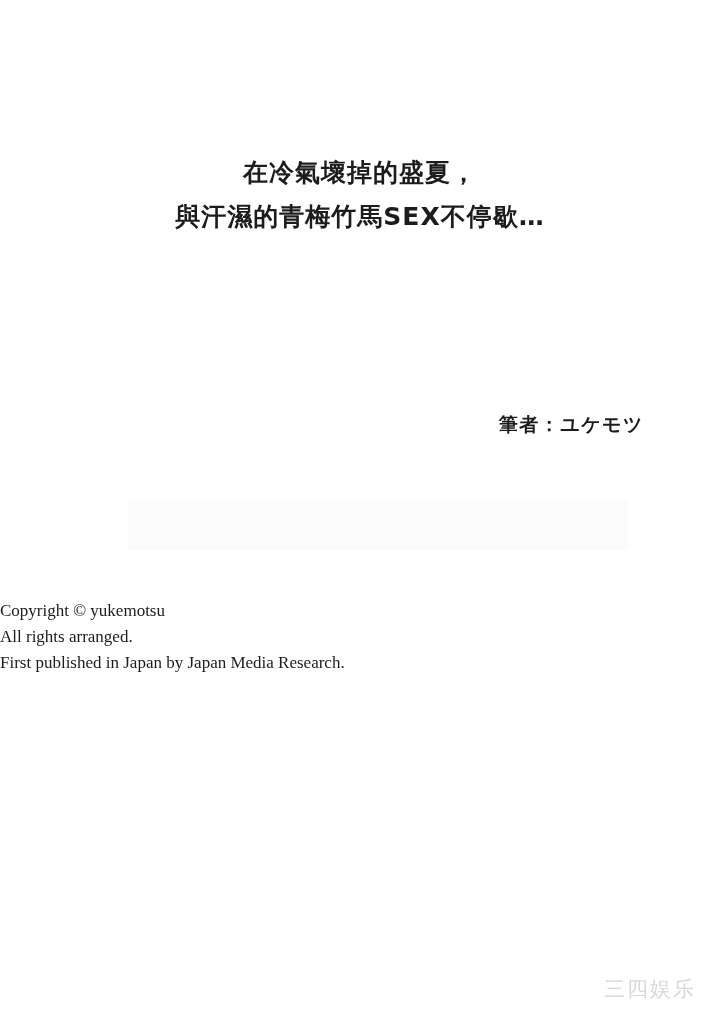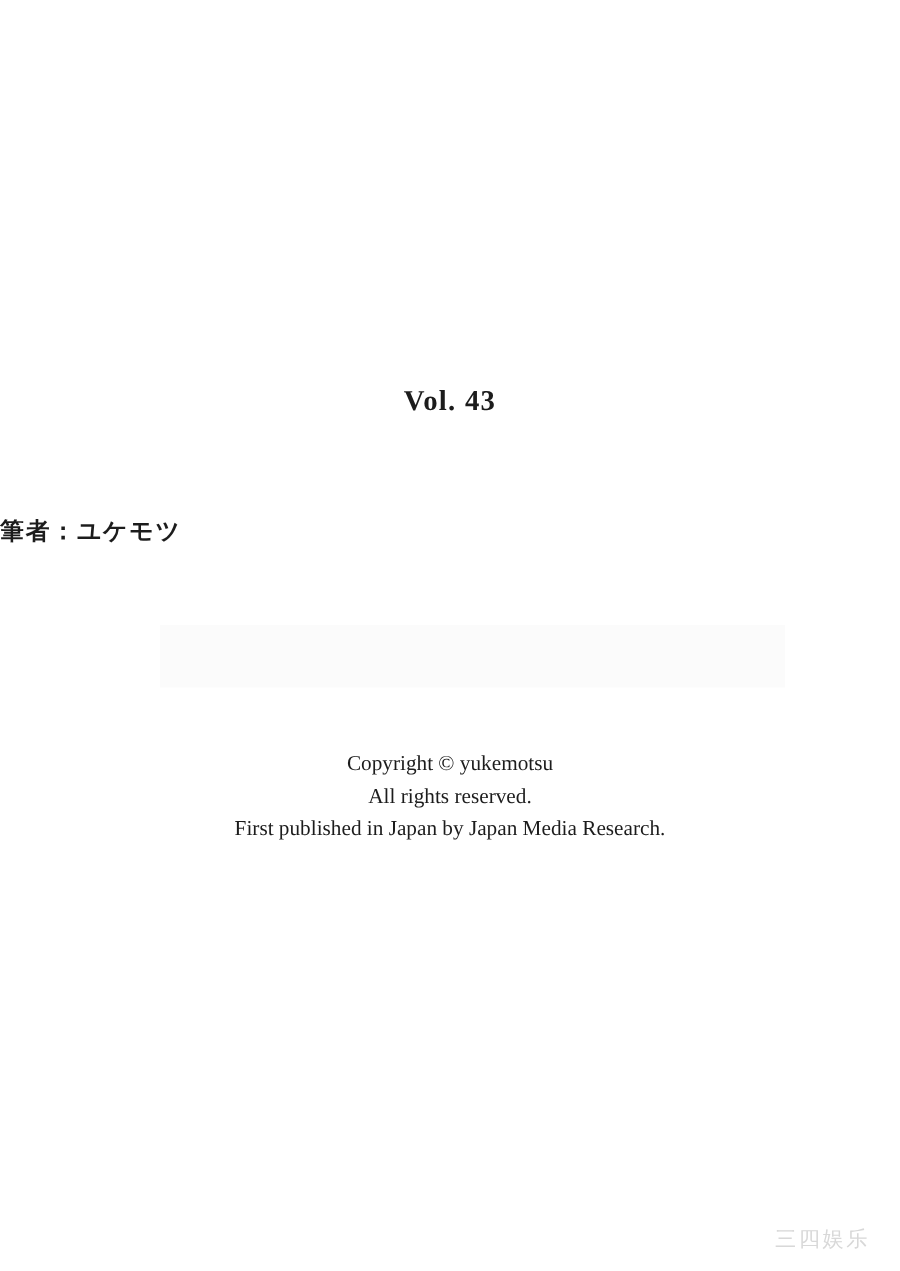--- a/index.html
+++ b/index.html
@@ -56,21 +56,21 @@
     font-size: 23px;
     letter-spacing: 1px;
     color: #1c1c1c;
   }
 
   .author {
     position: absolute;
     top: 412px;
     left: 0;
     width: 644px;
-    text-align: left;
+    text-align: right;
     font-family: "DejaVu Sans", sans-serif;
     font-weight: bold;
     font-size: 19px;
     letter-spacing: 1.5px;
     color: #1c1c1c;
   }
 
   .logo-placeholder {
     position: absolute;
     top: 500px;
@@ -78,55 +78,57 @@
     width: 500px;
     height: 50px;
     background: #fbfbfb;
   }
 
   .copyright-block {
     position: absolute;
     top: 598px;
     left: 0;
     width: 720px;
-    text-align: center;
   }
 
   .copyright-line {
     font-family: "Liberation Serif", serif;
     font-size: 17px;
     line-height: 26px;
     color: #1c1c1c;
     white-space: nowrap;
   }
 
   .watermark {
     position: absolute;
     right: 24px;
     bottom: 14px;
     font-family: "DejaVu Sans", sans-serif;
-    font-size: 17px;
+    font-size: 21px;
     color: #d8d8d8;
     letter-spacing: 2px;
     user-select: none;
   }
 </style>
 </head>
 <body>
 
 <div class="page">
 
+  <div class="title-block">
+    <div class="title-line title-line-1">在冷氣壞掉的盛夏，</div>
+    <div class="title-line title-line-2">與汗濕的青梅竹馬SEX不停歇…</div>
+  </div>
 
-  <div class="volume">Vol. 43</div>
 
   <div class="author">筆者：ユケモツ</div>
 
   <div class="logo-placeholder"></div>
 
   <div class="copyright-block">
     <div class="copyright-line">Copyright © yukemotsu</div>
-    <div class="copyright-line">All rights reserved.</div>
+    <div class="copyright-line">All rights arranged.</div>
     <div class="copyright-line">First published in Japan by Japan Media Research.</div>
   </div>
 
   <div class="watermark">三四娱乐</div>
 
 </div>
 
 </body></html>

